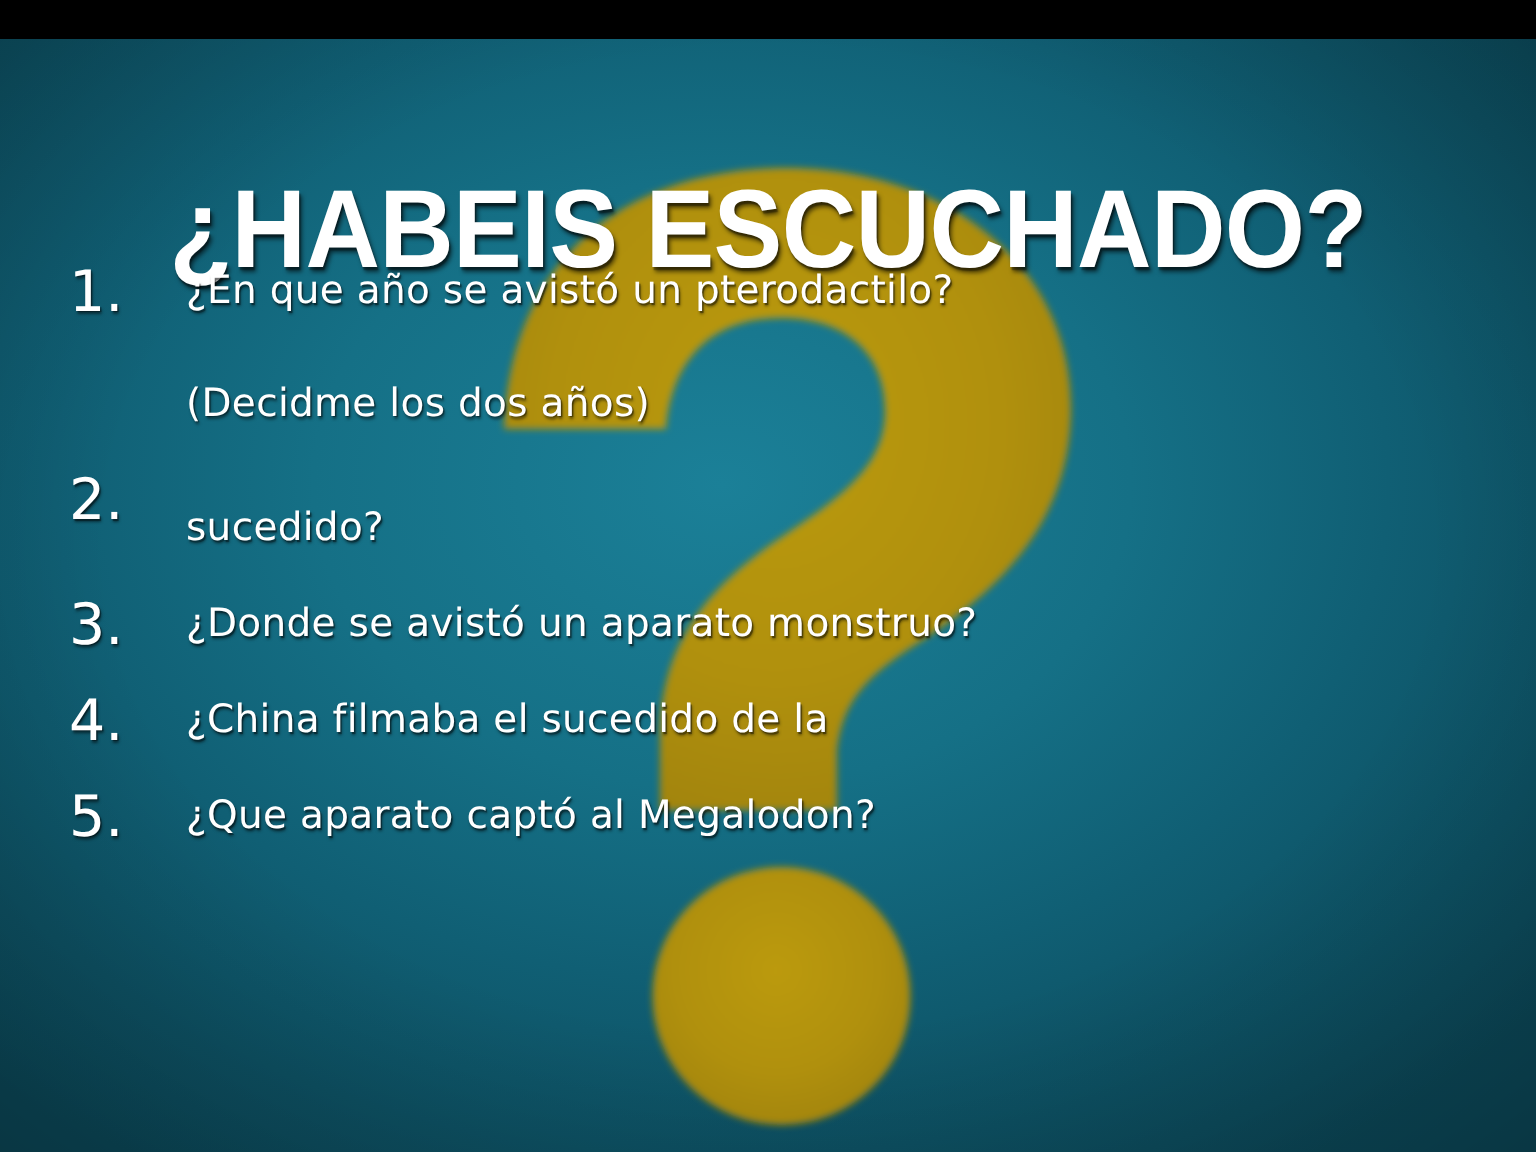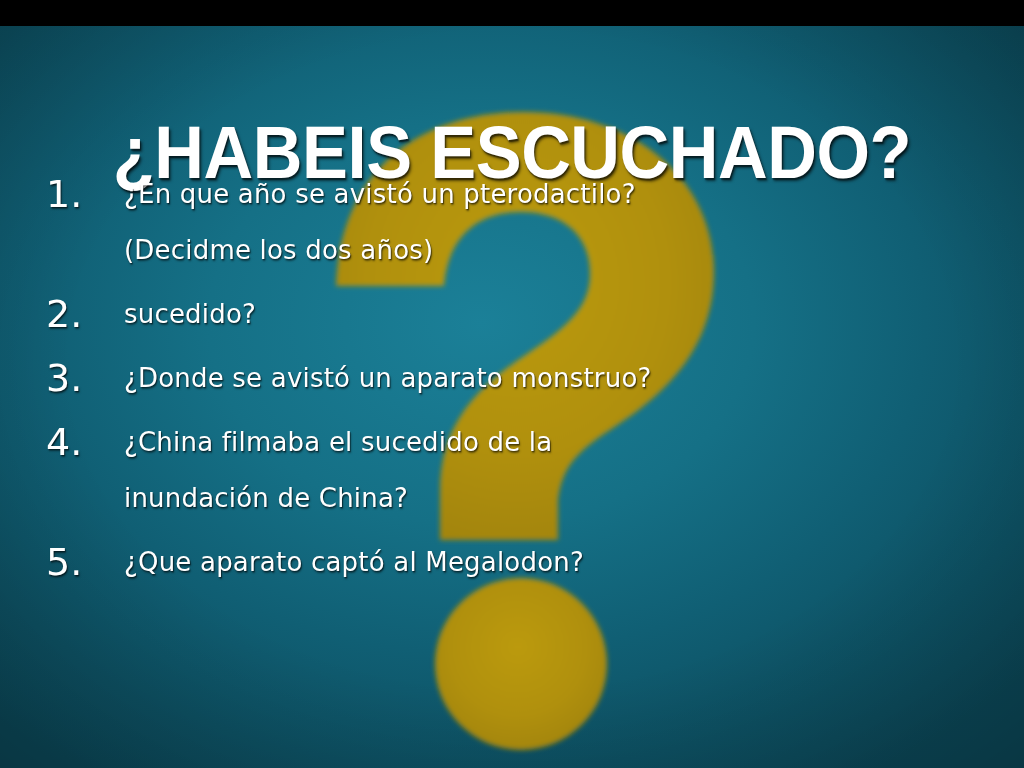--- a/index.html
+++ b/index.html
@@ -133,21 +133,21 @@
     color: #ffffff;
     font-family: "DejaVu Sans", sans-serif;
     font-weight: 400;
     font-size: 26px;
     line-height: 56px;
     letter-spacing: 0.2px;
     text-shadow:
       1px 2px 2px rgba(0,0,0,0.50),
       1px 1px 0 rgba(0,0,0,0.30);
   }
-  .qtext .l2 { display: block; }
+  .qtext .l2 { display: block; margin-top: 19px; }
 </style>
 </head>
 <body>
 
 <div id="slide">
 
   <div id="backdrop"></div>
   <div id="vignette"></div>
 
   <svg id="watermark" viewBox="0 0 1024 768" aria-hidden="true">
@@ -208,21 +208,20 @@
         <span class="qnum">3.</span>
         <span class="qtext">
           <span class="l1">¿Donde se avistó un aparato monstruo?</span>
         </span>
       </li>
 
       <li class="qitem">
         <span class="qnum">4.</span>
         <span class="qtext">
           <span class="l1">¿China filmaba el sucedido de la</span>
-          <span class="l2">inundación de China?</span>
         </span>
       </li>
 
       <li class="qitem">
         <span class="qnum">5.</span>
         <span class="qtext">
           <span class="l1">¿Que aparato captó al Megalodon?</span>
         </span>
       </li>
 

